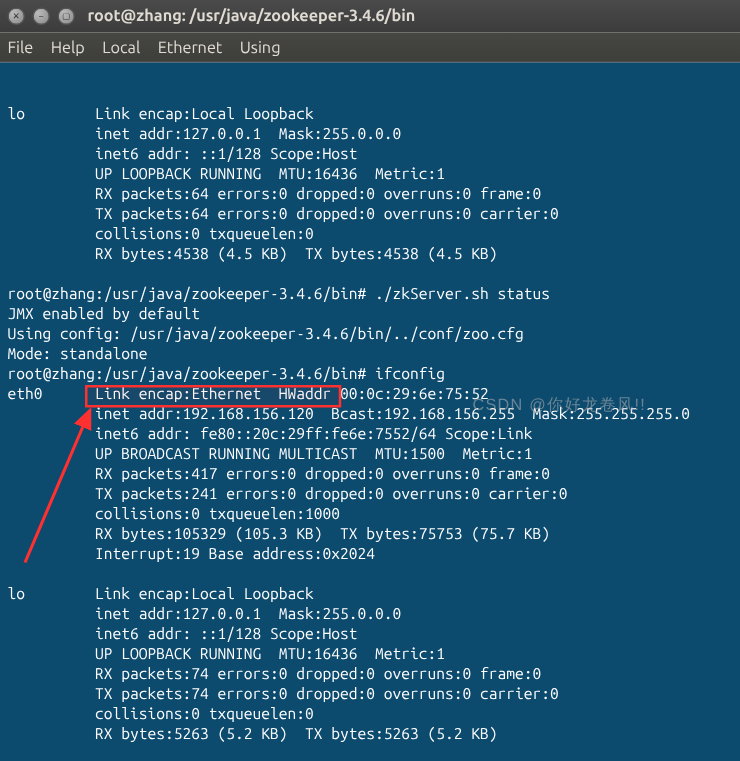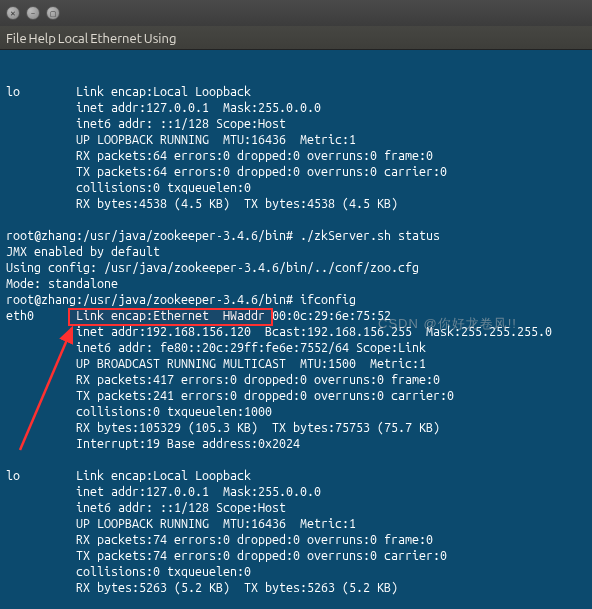--- a/index.html
+++ b/index.html
@@ -36,21 +36,21 @@
       font-size: 13px;
       margin-left: 4px;
       white-space: nowrap;
     }
     .menubar {
       height: 24px;
       background: linear-gradient(to bottom, #464642, #3e3e3a);
       display: flex;
       align-items: center;
       padding: 0 6px;
-      gap: 2px;
+      gap: 14px;
       border-bottom: 1px solid #222;
     }
     .menu-item {
       color: #e0dcd3;
       font-size: 13px;
       cursor: pointer;
     }
     .terminal {
       background: #0c4a6e;
       width: 100%;
@@ -83,20 +83,21 @@
       pointer-events: none;
     }
   </style>
 </head>
 <body>
 
 <div class="titlebar">
   <span class="window-btn">✕</span>
   <span class="window-btn">–</span>
   <span class="window-btn">▢</span>
+  <span class="title">root@zhang: /usr/java/zookeeper-3.4.6/bin</span>
 </div>
 
 <div class="menubar">
   <span class="menu-item">File</span>
   <span class="menu-item">Help</span>
   <span class="menu-item">Local</span>
   <span class="menu-item">Ethernet</span>
   <span class="menu-item">Using</span>
 </div>
 

